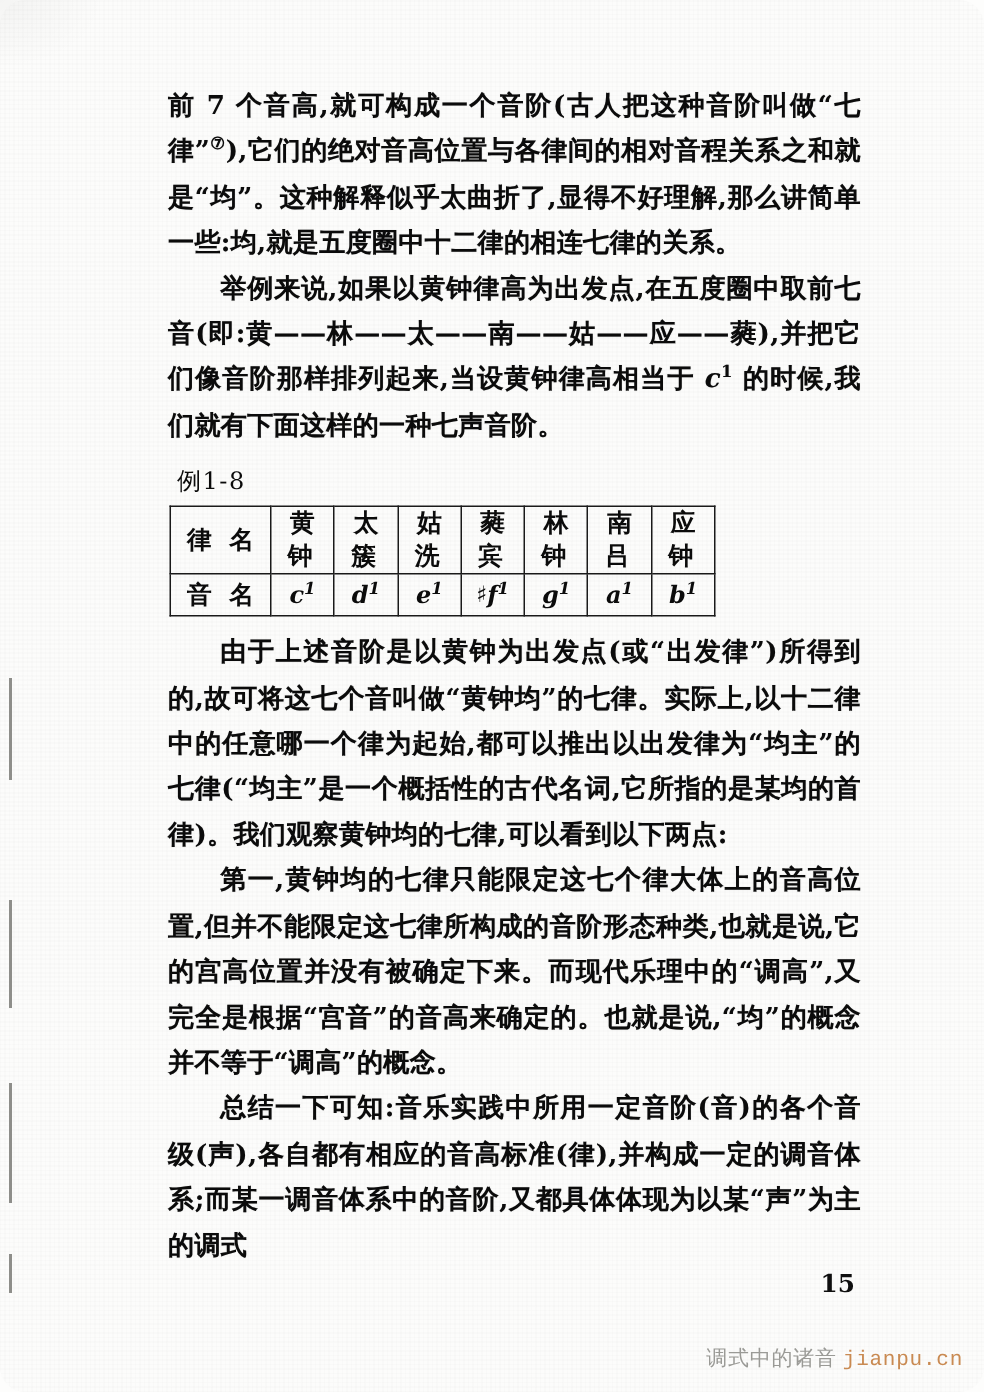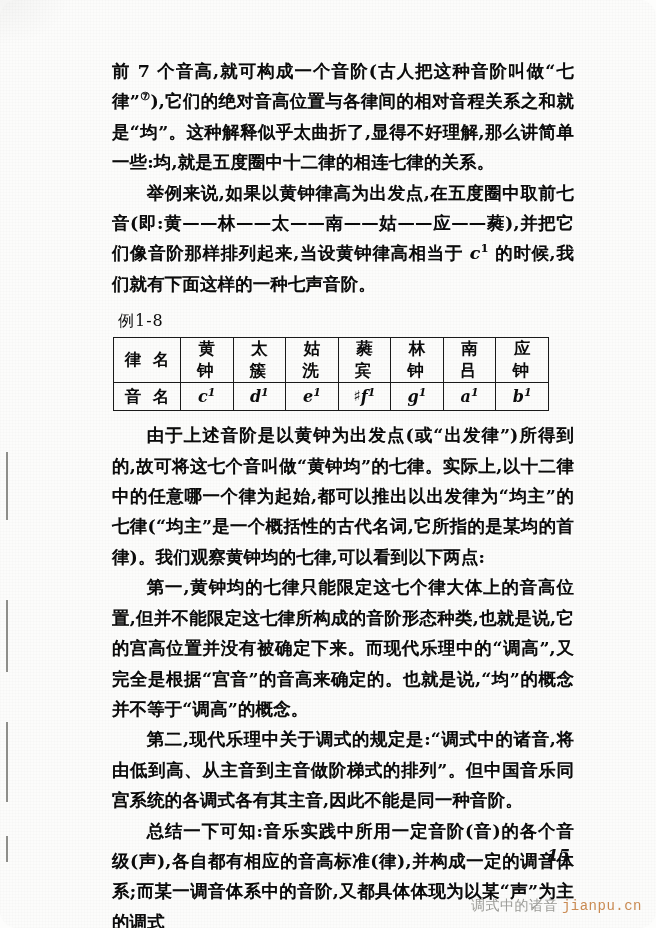--- a/index.html
+++ b/index.html
@@ -71,21 +71,21 @@
     margin: 12px 0 5px 6px;
     font-size: 16px;
     font-weight: 400;
     letter-spacing: 1px;
     color: #0b0b0b;
   }
 
   
   table.tone-table {
     border-collapse: collapse;
-    width: 436px;
+    width: 364px;
     margin-left: 1px;
     background: transparent;
   }
   table.tone-table td {
     border: 1.3px solid #1a1a1a;
     text-align: center;
     vertical-align: middle;
     height: 27px;
     font-size: 16.5px;
     font-weight: 700;
@@ -115,21 +115,20 @@
 
   
   .page-number {
     position: absolute;
     right: 86px;
     top: 846px;
     font-size: 16.5px;
     font-weight: 700;
     color: #0f0f0f;
     font-family: "DejaVu Serif", "Liberation Serif", serif;
-    font-style: italic;
   }
 
   
   .watermark {
     position: absolute;
     right: 14px;
     top: 897px;
     font-size: 14.5px;
     letter-spacing: 0.5px;
     white-space: nowrap;
@@ -207,21 +206,20 @@
         <td class="note"><span class="accidental"></span><span>a</span><span class="sup1">1</span></td>
         <td class="note"><span class="accidental"></span><span>b</span><span class="sup1">1</span></td>
       </tr>
     </tbody>
       </table>
 
     <p class="para indent" style="margin-top:9px">由于上述音阶是以黄钟为出发点(或“出发律”)所得到的,故可将这七个音叫做“黄钟均”的七律。实际上,以十二律中的任意哪一个律为起始,都可以推出以出发律为“均主”的七律(“均主”是一个概括性的古代名词,它所指的是某均的首律)。我们观察黄钟均的七律,可以看到以下两点:</p>
 
     <p class="para indent">第一,黄钟均的七律只能限定这七个律大体上的音高位置,但并不能限定这七律所构成的音阶形态种类,也就是说,它的宫高位置并没有被确定下来。而现代乐理中的“调高”,又完全是根据“宫音”的音高来确定的。也就是说,“均”的概念并不等于“调高”的概念。</p>
 
-    <p class="para indent">第二,现代乐理中关于调式的规定是:“调式中的诸音,将由低到高、从主音到主音做阶梯式的排列”。但中国音乐同宫系统的各调式各有其主音,因此不能是同一种音阶。</p>
 
     <p class="para indent">总结一下可知:音乐实践中所用一定音阶(音)的各个音级(声),各自都有相应的音高标准(律),并构成一定的调音体系;而某一调音体系中的音阶,又都具体体现为以某“声”为主的调式</p>
 
   </div>
 
   <div class="page-number">15</div>
 
   <div class="watermark">
     <span class="cn">调式中的诸音</span><span class="url">jianpu.cn</span>
   </div>

